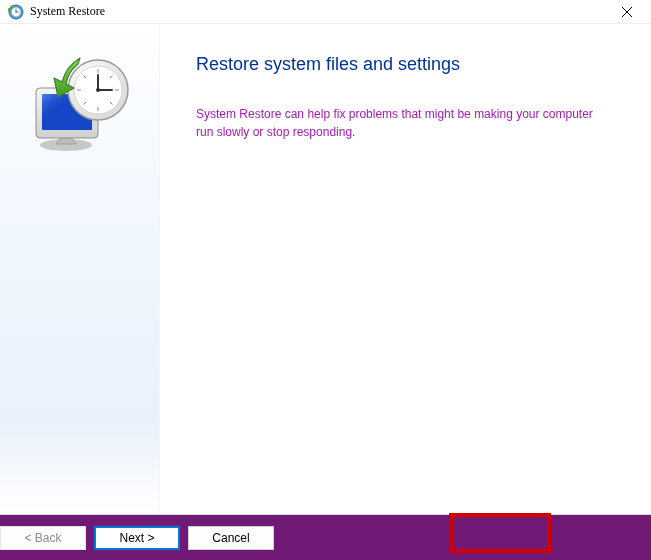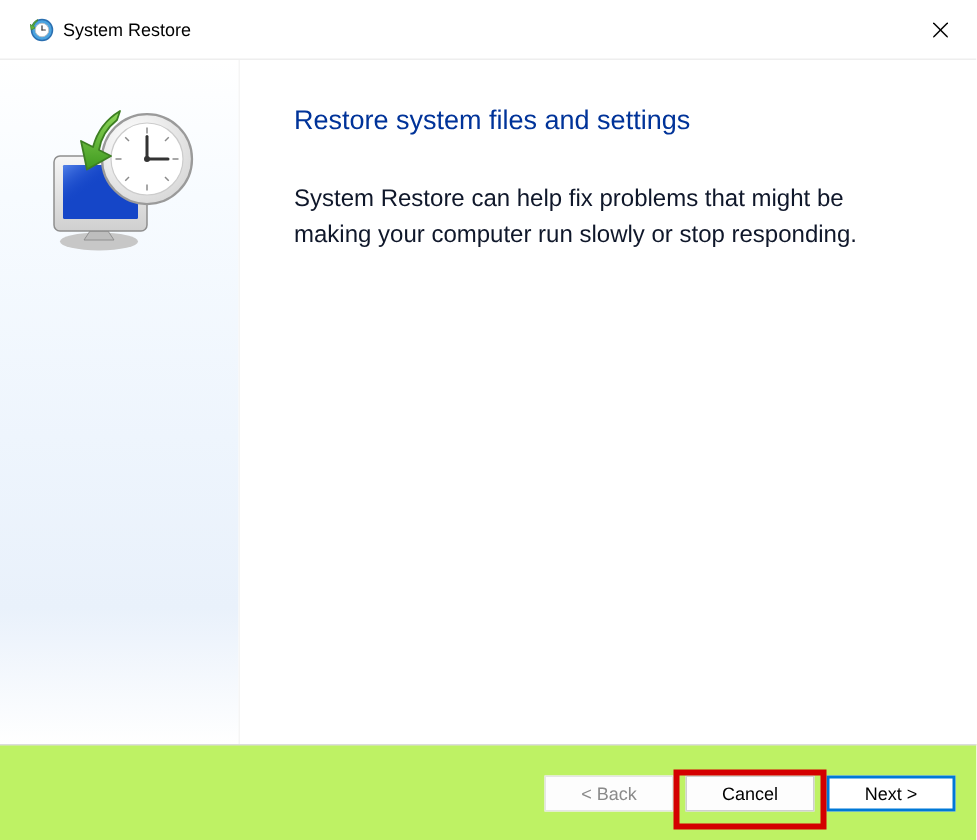--- a/index.html
+++ b/index.html
@@ -13,26 +13,27 @@
       position: relative;
     }
     .window {
       width: 651px;
       height: 560px;
       background: #fff;
       display: flex;
       flex-direction: column;
     }
     .titlebar {
-      height: 40px;
+      height: 24px;
       display: flex;
       align-items: center;
-      padding: 0 2px 0 20px;
+      padding: 0 2px 0 8px;
       background: #fff;
       border-bottom: 1px solid #eeeeee;
+      font-family: Liberation Serif, serif;
     }
     .titlebar .app-icon {
       width: 16px;
       height: 16px;
       margin-right: 6px;
       flex: 0 0 auto;
     }
     .titlebar .title {
       flex: 1 1 auto;
       font-size: 12px;
@@ -67,33 +68,32 @@
       padding: 30px 40px 20px 36px;
       color: #000;
     }
     .main h1 {
       font-size: 18px;
       font-weight: 400;
       color: #003399;
       margin-bottom: 30px;
     }
     .main p {
-      font-size: 16px;
+      font-size: 12px;
       line-height: 1.5;
-      color: #0f172a;
+      color: #a21caf;
       margin-bottom: 18px;
       max-width: 410px;
     }
     .footer {
-      height: 64px;
+      height: 46px;
       border-top: 1px solid #dcdcdc;
-      background: #bef264;
+      background: #701a75;
       display: flex;
       align-items: center;
-      justify-content: flex-end;
       gap: 8px;
       padding: 0 14px 0 0;
       position: relative;
     }
     .btn {
       min-width: 86px;
       height: 24px;
       padding: 0 14px;
       font-size: 12px;
       font-family: inherit;
@@ -197,18 +197,18 @@
     </div>
 
     <div class="main">
       <h1>Restore system files and settings</h1>
       <p>System Restore can help fix problems that might be making your computer run slowly or stop responding.</p>
     </div>
   </div>
 
   <div class="footer">
     <button class="btn disabled">&lt; Back</button>
+    <button class="btn primary" id="next-btn">Next &gt;</button>
     <button class="btn">Cancel</button>
-    <button class="btn primary" id="next-btn">Next &gt;</button>
   </div>
 </div>
 
 <div class="highlight-frame" id="hl" style="left: 449px; top: 512.5px; width: 102px; height: 40px;"></div>
 
 </body></html>

